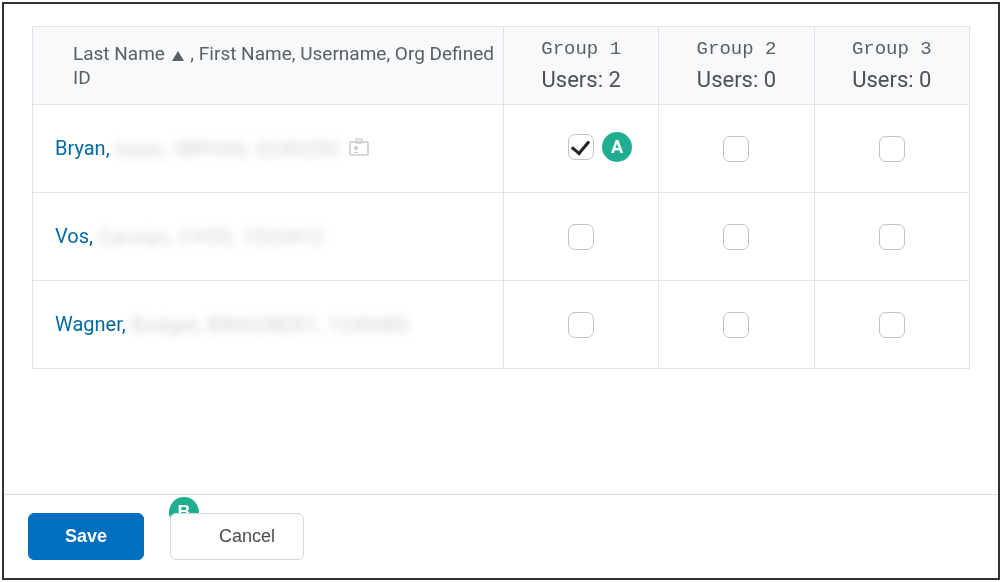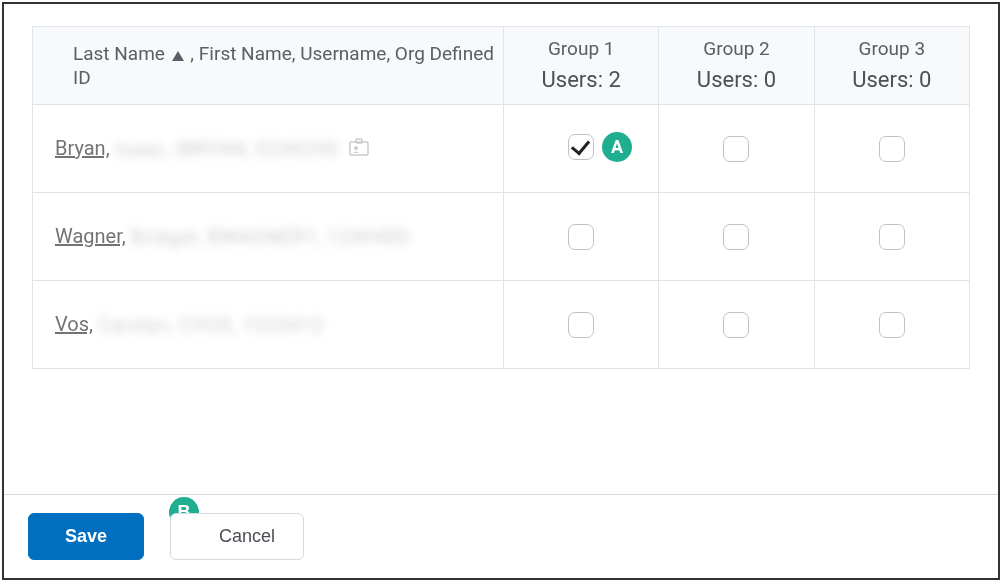--- a/index.html
+++ b/index.html
@@ -40,40 +40,40 @@
       text-align: left;
       padding-left: 40px;
       width: 470px;
     }
     th.group-col {
       width: 155px;
     }
     .group-header {
       line-height: 1.5;
     }
-    .group-name { display: block; font-size: 19px; }
+    .group-name { display: block; font-size: 19px; font-family: Liberation Mono, monospace; }
     .group-users { display: block; font-size: 22px; color: #4d5058;}
     .sort-icon {
       display: inline-block;
       vertical-align: middle;
       margin-left: 2px;
       margin-right: 2px;
     }
     td {
       height: 88px;
       vertical-align: middle;
       text-align: center;
     }
     td.name-cell {
       text-align: left;
       padding-left: 22px;
       font-size: 20px;
       color: #4a4d55;
     }
-    .last-name { color: #737373; text-decoration: underline; }
+    .last-name { color: #0369a1; }
     .blurred-rest {
       display: inline-block;
       color: #cfcfcf;
       filter: blur(4px);
       letter-spacing: 0.5px;
       vertical-align: middle;
     }
     .profile-icon {
       display: inline-block;
       vertical-align: middle;
@@ -215,32 +215,32 @@
               <span class="annot annot-a">A</span>
             </span>
           </td>
           <td><span class="checkbox"></span></td>
           <td><span class="checkbox"></span></td>
         </tr>
 
 
         <tr>
           <td class="name-cell">
+            <span class="last-name">Vos,</span>
+            <span class="blurred-rest">Carolyn, CVOS, 1533412</span>
+          </td>
+          <td><span class="checkbox"></span></td>
+          <td><span class="checkbox"></span></td>
+          <td><span class="checkbox"></span></td>
+        </tr>
+
+        <tr>
+          <td class="name-cell">
             <span class="last-name">Wagner,</span>
             <span class="blurred-rest">Bridget, BWAGNER1, 1249480</span>
-          </td>
-          <td><span class="checkbox"></span></td>
-          <td><span class="checkbox"></span></td>
-          <td><span class="checkbox"></span></td>
-        </tr>
-
-        <tr>
-          <td class="name-cell">
-            <span class="last-name">Vos,</span>
-            <span class="blurred-rest">Carolyn, CVOS, 1533412</span>
           </td>
           <td><span class="checkbox"></span></td>
           <td><span class="checkbox"></span></td>
           <td><span class="checkbox"></span></td>
         </tr>
 
       </tbody>
     </table>
   </div>
 

